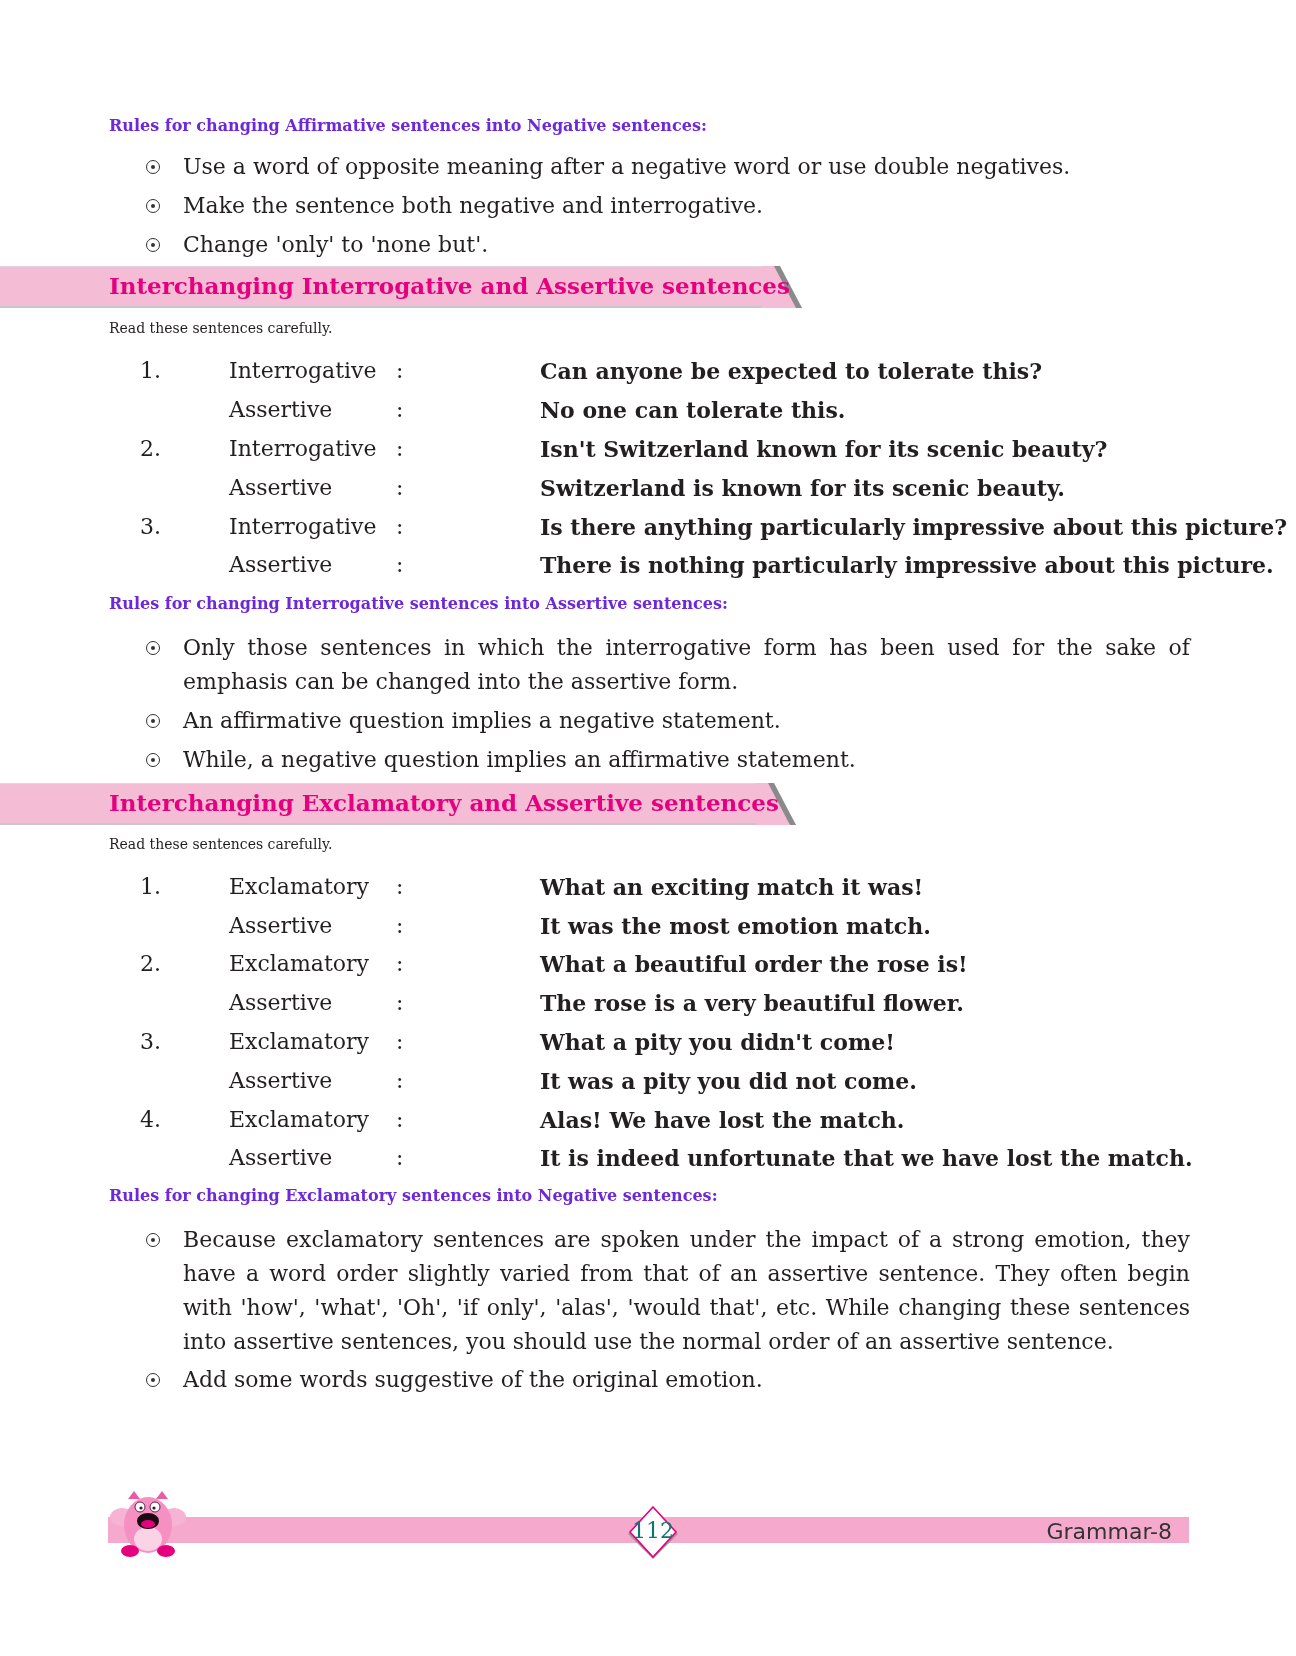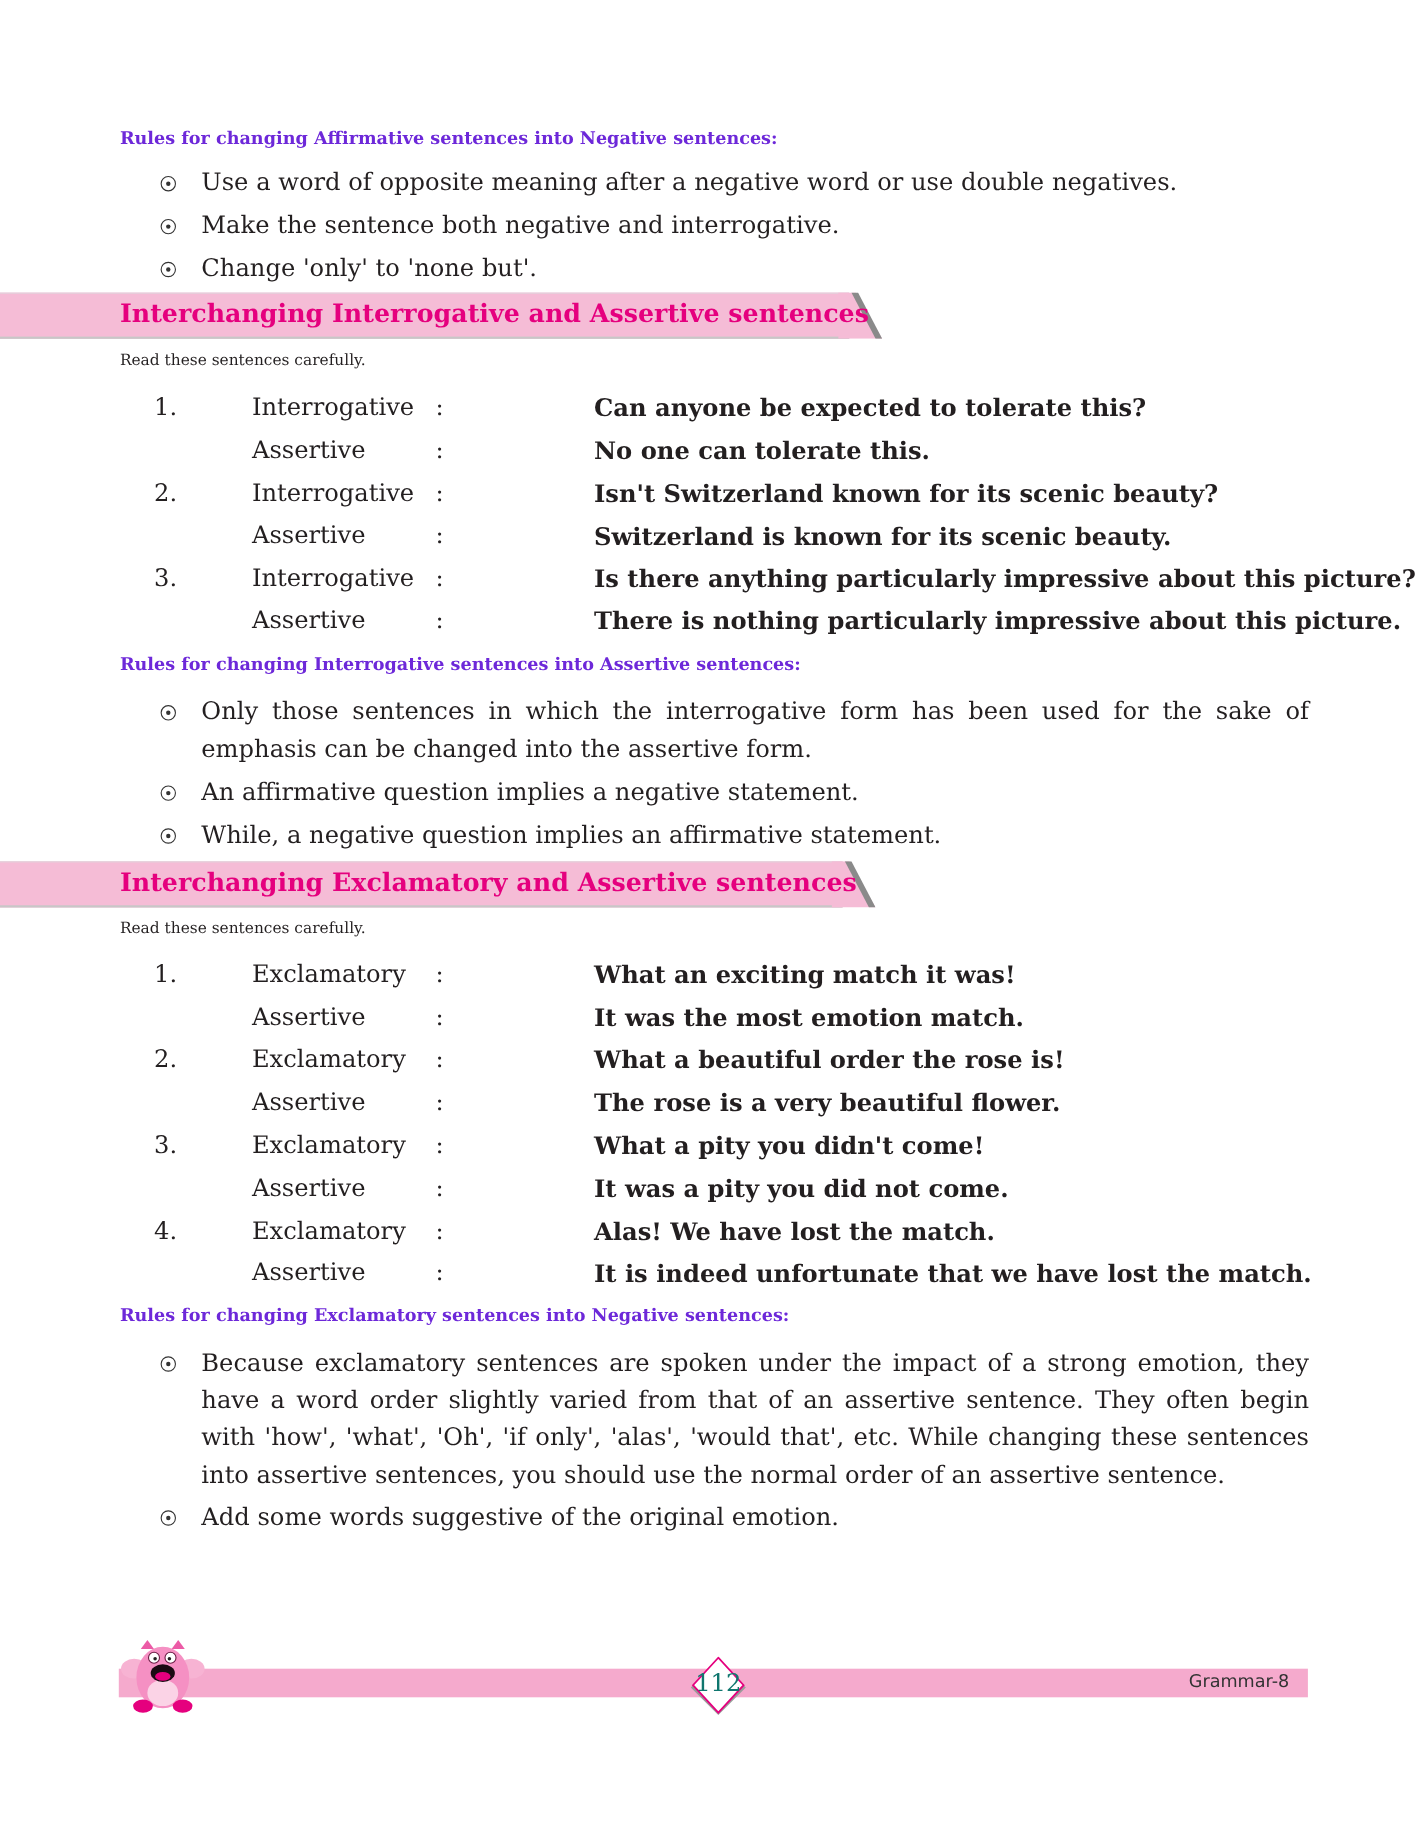--- a/index.html
+++ b/index.html
@@ -17,21 +17,21 @@
                   border-top:1px solid #e2d3dc; border-bottom:2px solid #c7c7c7; box-sizing:border-box; }
   .banner .edge { position:absolute; top:0; width:40px; height:42px; }
   .banner .title { position:absolute; left:109px; top:6px; font-weight:bold; font-size:23px; color:#e5007e; white-space:nowrap; }
   .intro { position:absolute; left:109px; font-size:14px; }
   .row { position:absolute; left:0; height:34px; font-size:22px; }
   .row .num { position:absolute; left:140px; }
   .row .lbl { position:absolute; left:186px;margin-left:43px; }
   .row .colon { position:absolute; left:396px; }
   .row .val { position:absolute; left:540px; white-space:nowrap;font-weight:bold; }
   .footer-bar { position:absolute; left:108px; top:1517px; width:1081px; height:26px; background:#f5aacd; }
-  .grammar { position:absolute; right:124px; top:1519px; font-family:"DejaVu Sans", sans-serif; font-size:16px; color:#333; }
+  .grammar { position:absolute; right:124px; top:1519px; font-family:"DejaVu Sans", sans-serif; font-size:22px; color:#333; }
   .diamond { position:absolute; left:620px; top:1503px; width:46px; height:46px; }
   .pagenum { position:absolute; left:620px; top:1515px; width:56px; text-align:center; font-size:22px; color:#0f766e; }
   .mascot { position:absolute; left:108px; top:1487px; width:80px; height:72px; }
 </style>
 </head>
 <body>
 
 <div class="heading" style="top:116px">Rules for changing Affirmative sentences into Negative sentences:</div>
 <div class="bullet" style="top:150px">
   <span class="mark"></span>

